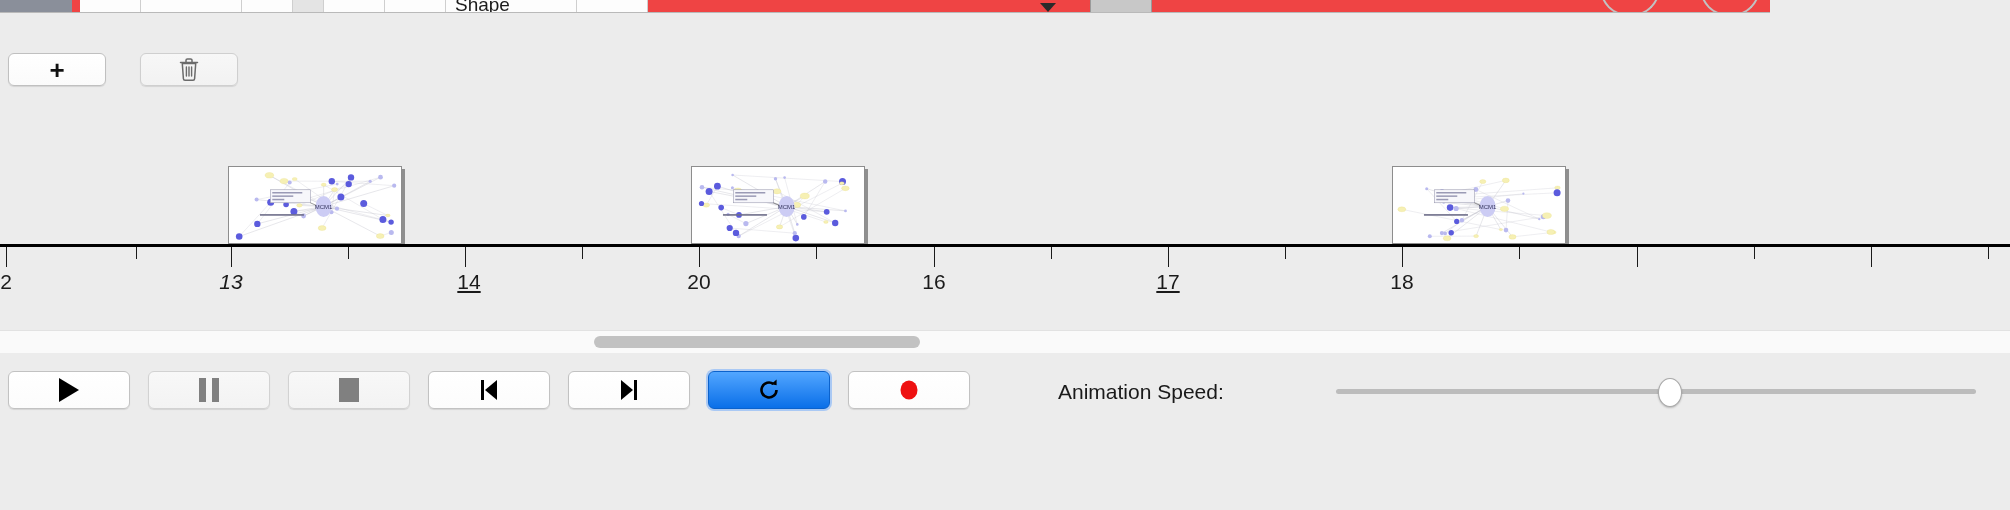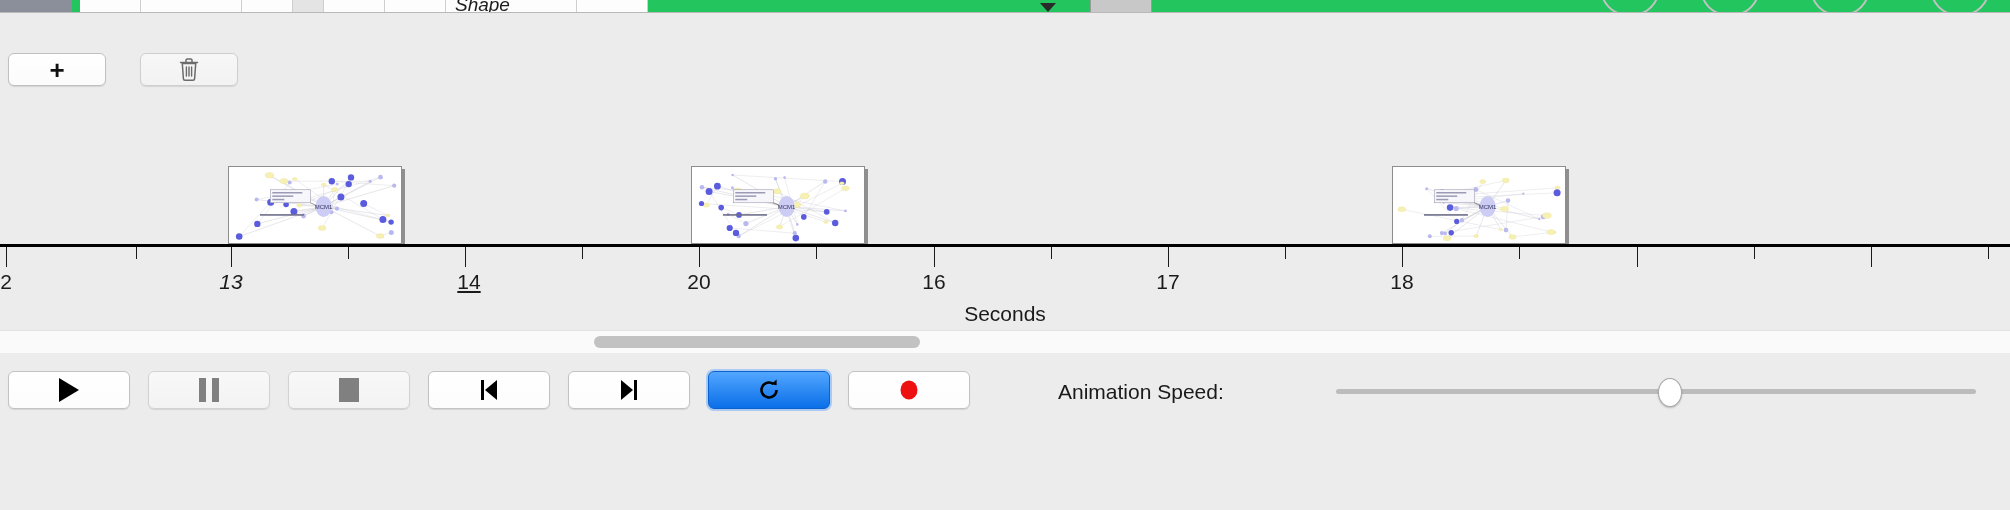--- a/index.html
+++ b/index.html
@@ -16,25 +16,24 @@
     width: 2010px;
     height: 510px;
     overflow: hidden;
     background: #ececec;
   }
 
   
   .bg-strip {
     position: absolute;
     left: 0; top: 0;
-    width: 2010px; height: 12px;
-    background: #22c55e;
+    width: 1770px; height: 12px;
+    background: #ef4444;
     border-bottom: 1px solid #b9b9b9;
     overflow: hidden;
-    font-style: italic;
   }
   .bg-dark-tab {
     position: absolute;
     left: 0; top: 0;
     width: 72px; height: 12px;
     background: #8a8f9a;
   }
   .bg-cell {
     position: absolute;
     top: 0; height: 12px;
@@ -596,24 +595,23 @@
           <div class="tick minor" style="left: 1519px;"></div>
           <div class="tick minor" style="left: 1754px;"></div>
           <div class="tick minor" style="left: 1988px;"></div>
         </div>
       <div id="tick-labels">
           <div class="tick-label" style="left: 6px;">2</div>
           <div class="tick-label" style="left: 231px; font-style: italic;">13</div>
           <div class="tick-label" style="left: 469px; text-decoration: underline;">14</div>
           <div class="tick-label" style="left: 699px;">20</div>
           <div class="tick-label" style="left: 934px;">16</div>
-          <div class="tick-label" style="left: 1168px;">17</div>
+          <div class="tick-label" style="left: 1168px; text-decoration: underline;">17</div>
           <div class="tick-label" style="left: 1402px;">18</div>
         </div>
-      <div class="axis-title">Seconds</div>
     </div>
   </div>
 
   <div class="scroll-track">
     <div class="scroll-thumb" id="scroll-thumb" style="left: 594px; width: 326px;"></div>
   </div>
 
   <div class="controls">
 
     <div class="ctl-btn" id="ctl-play">

